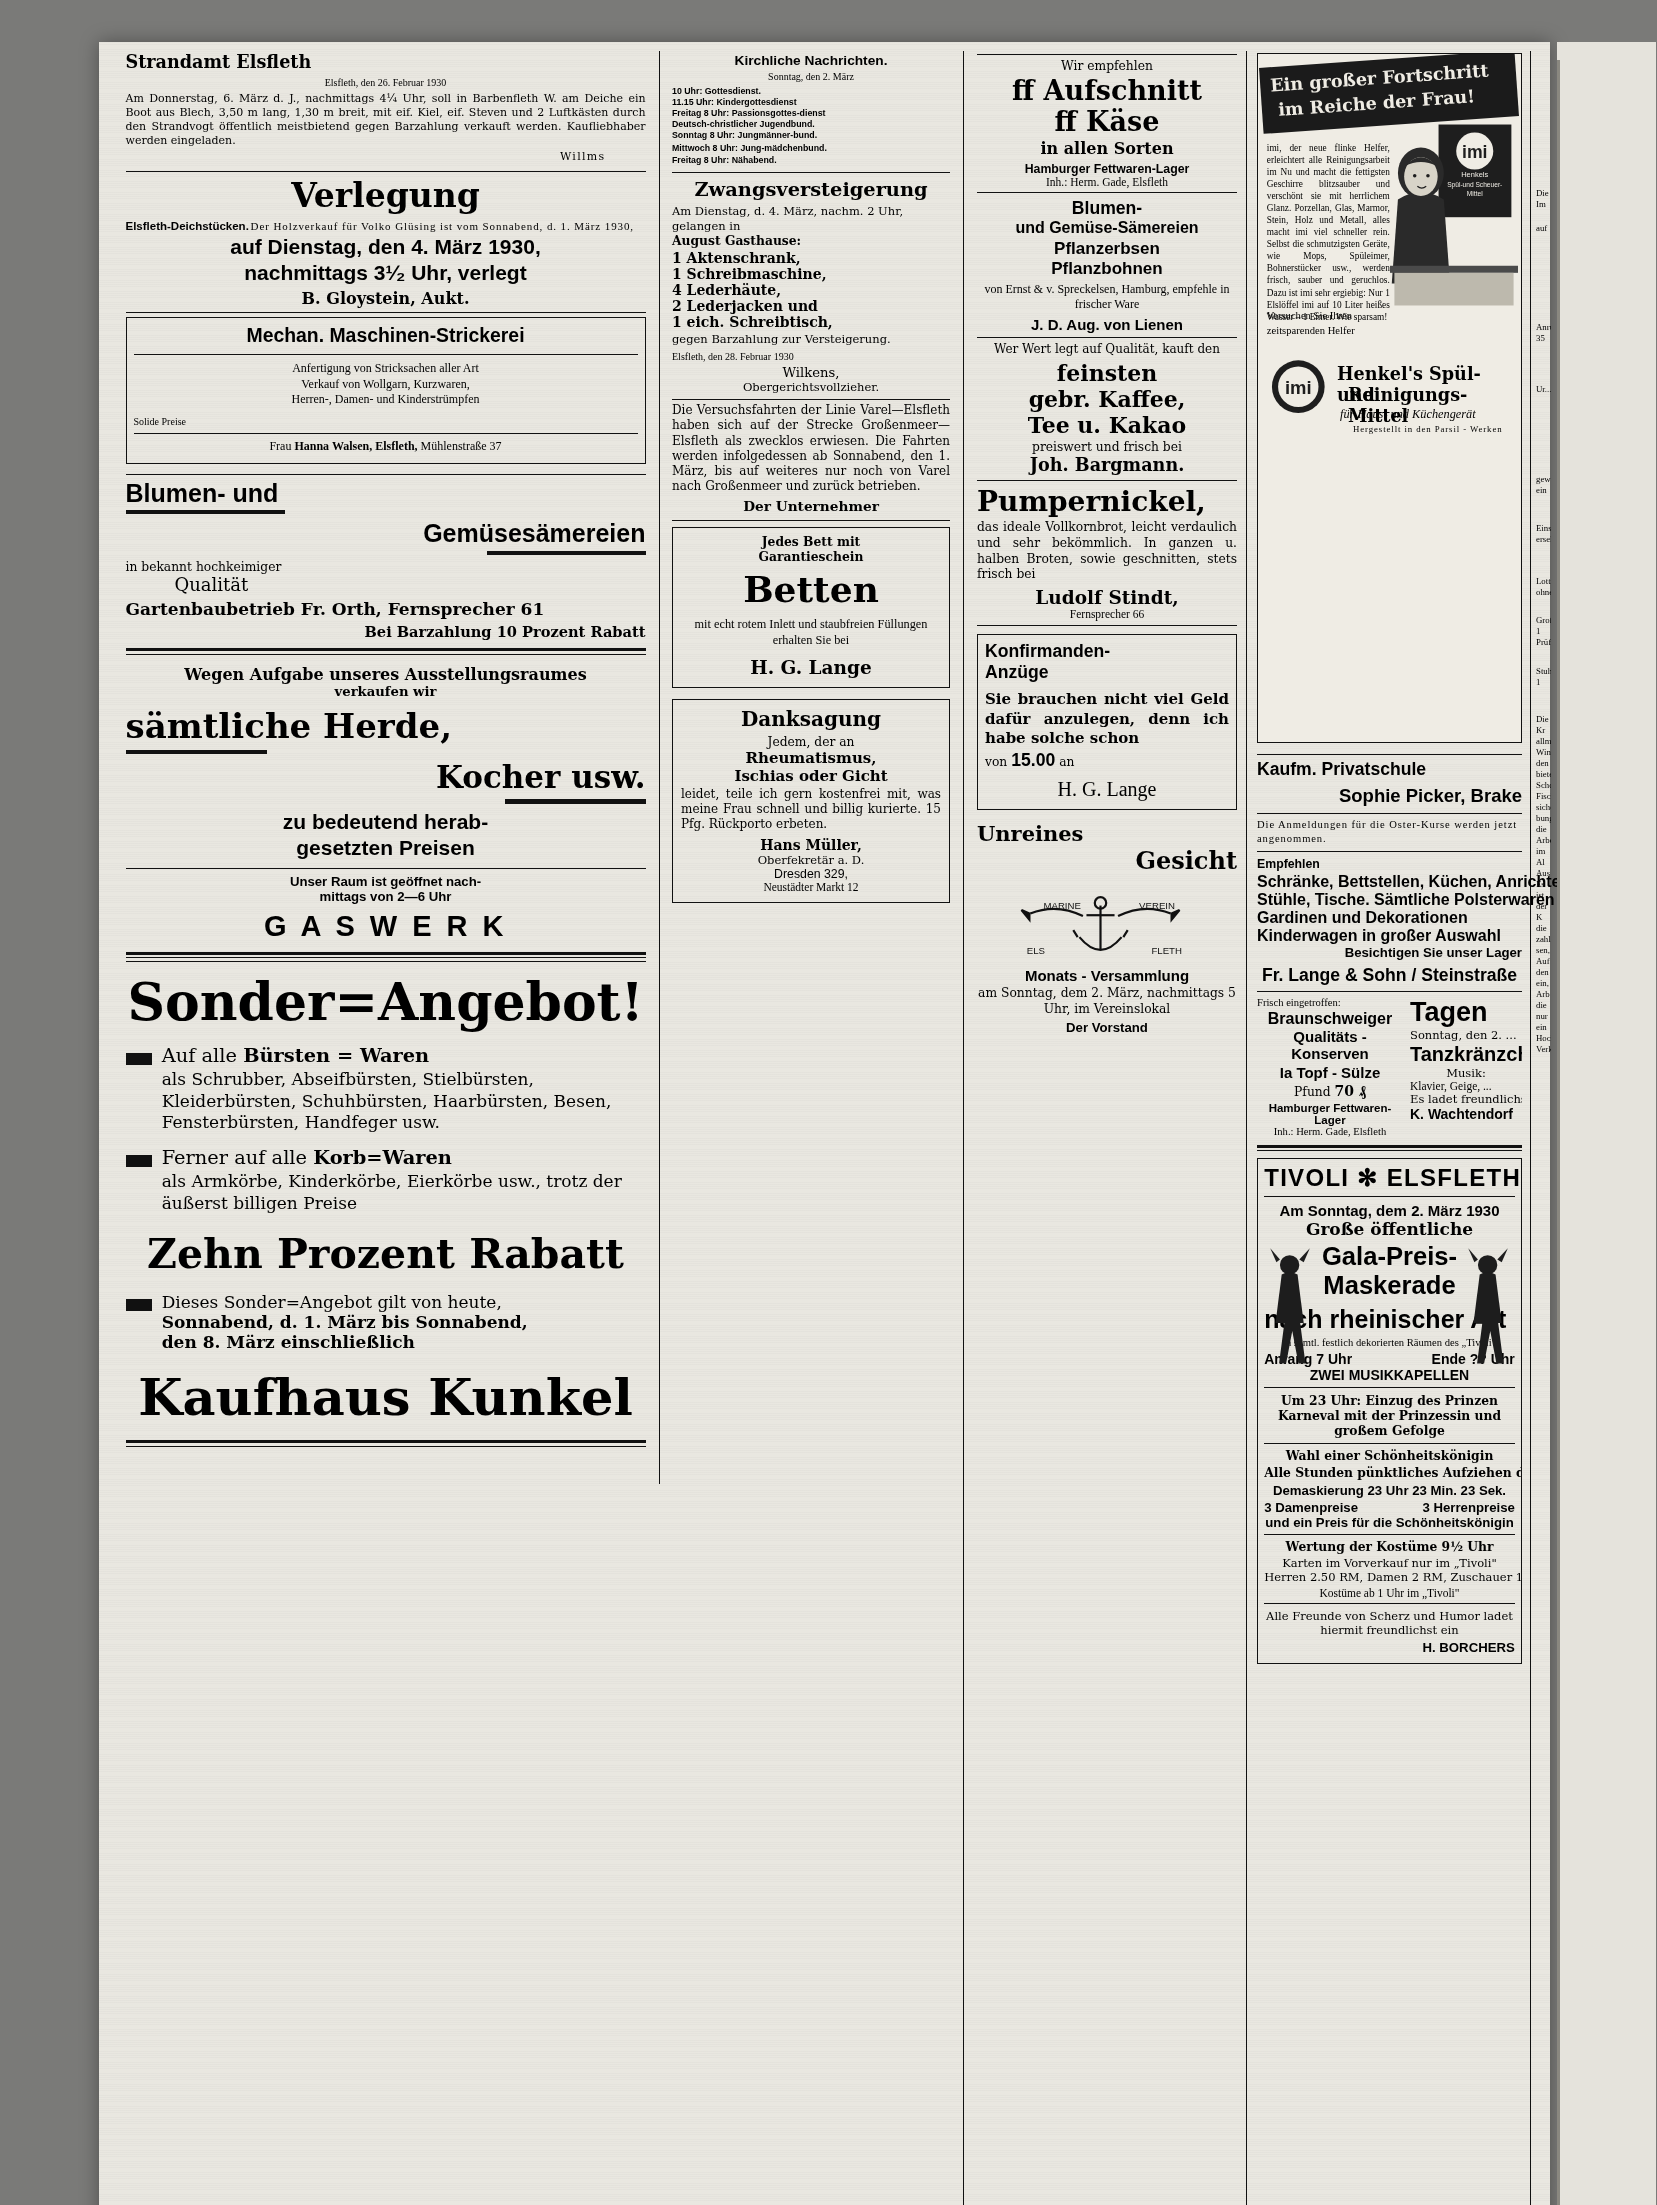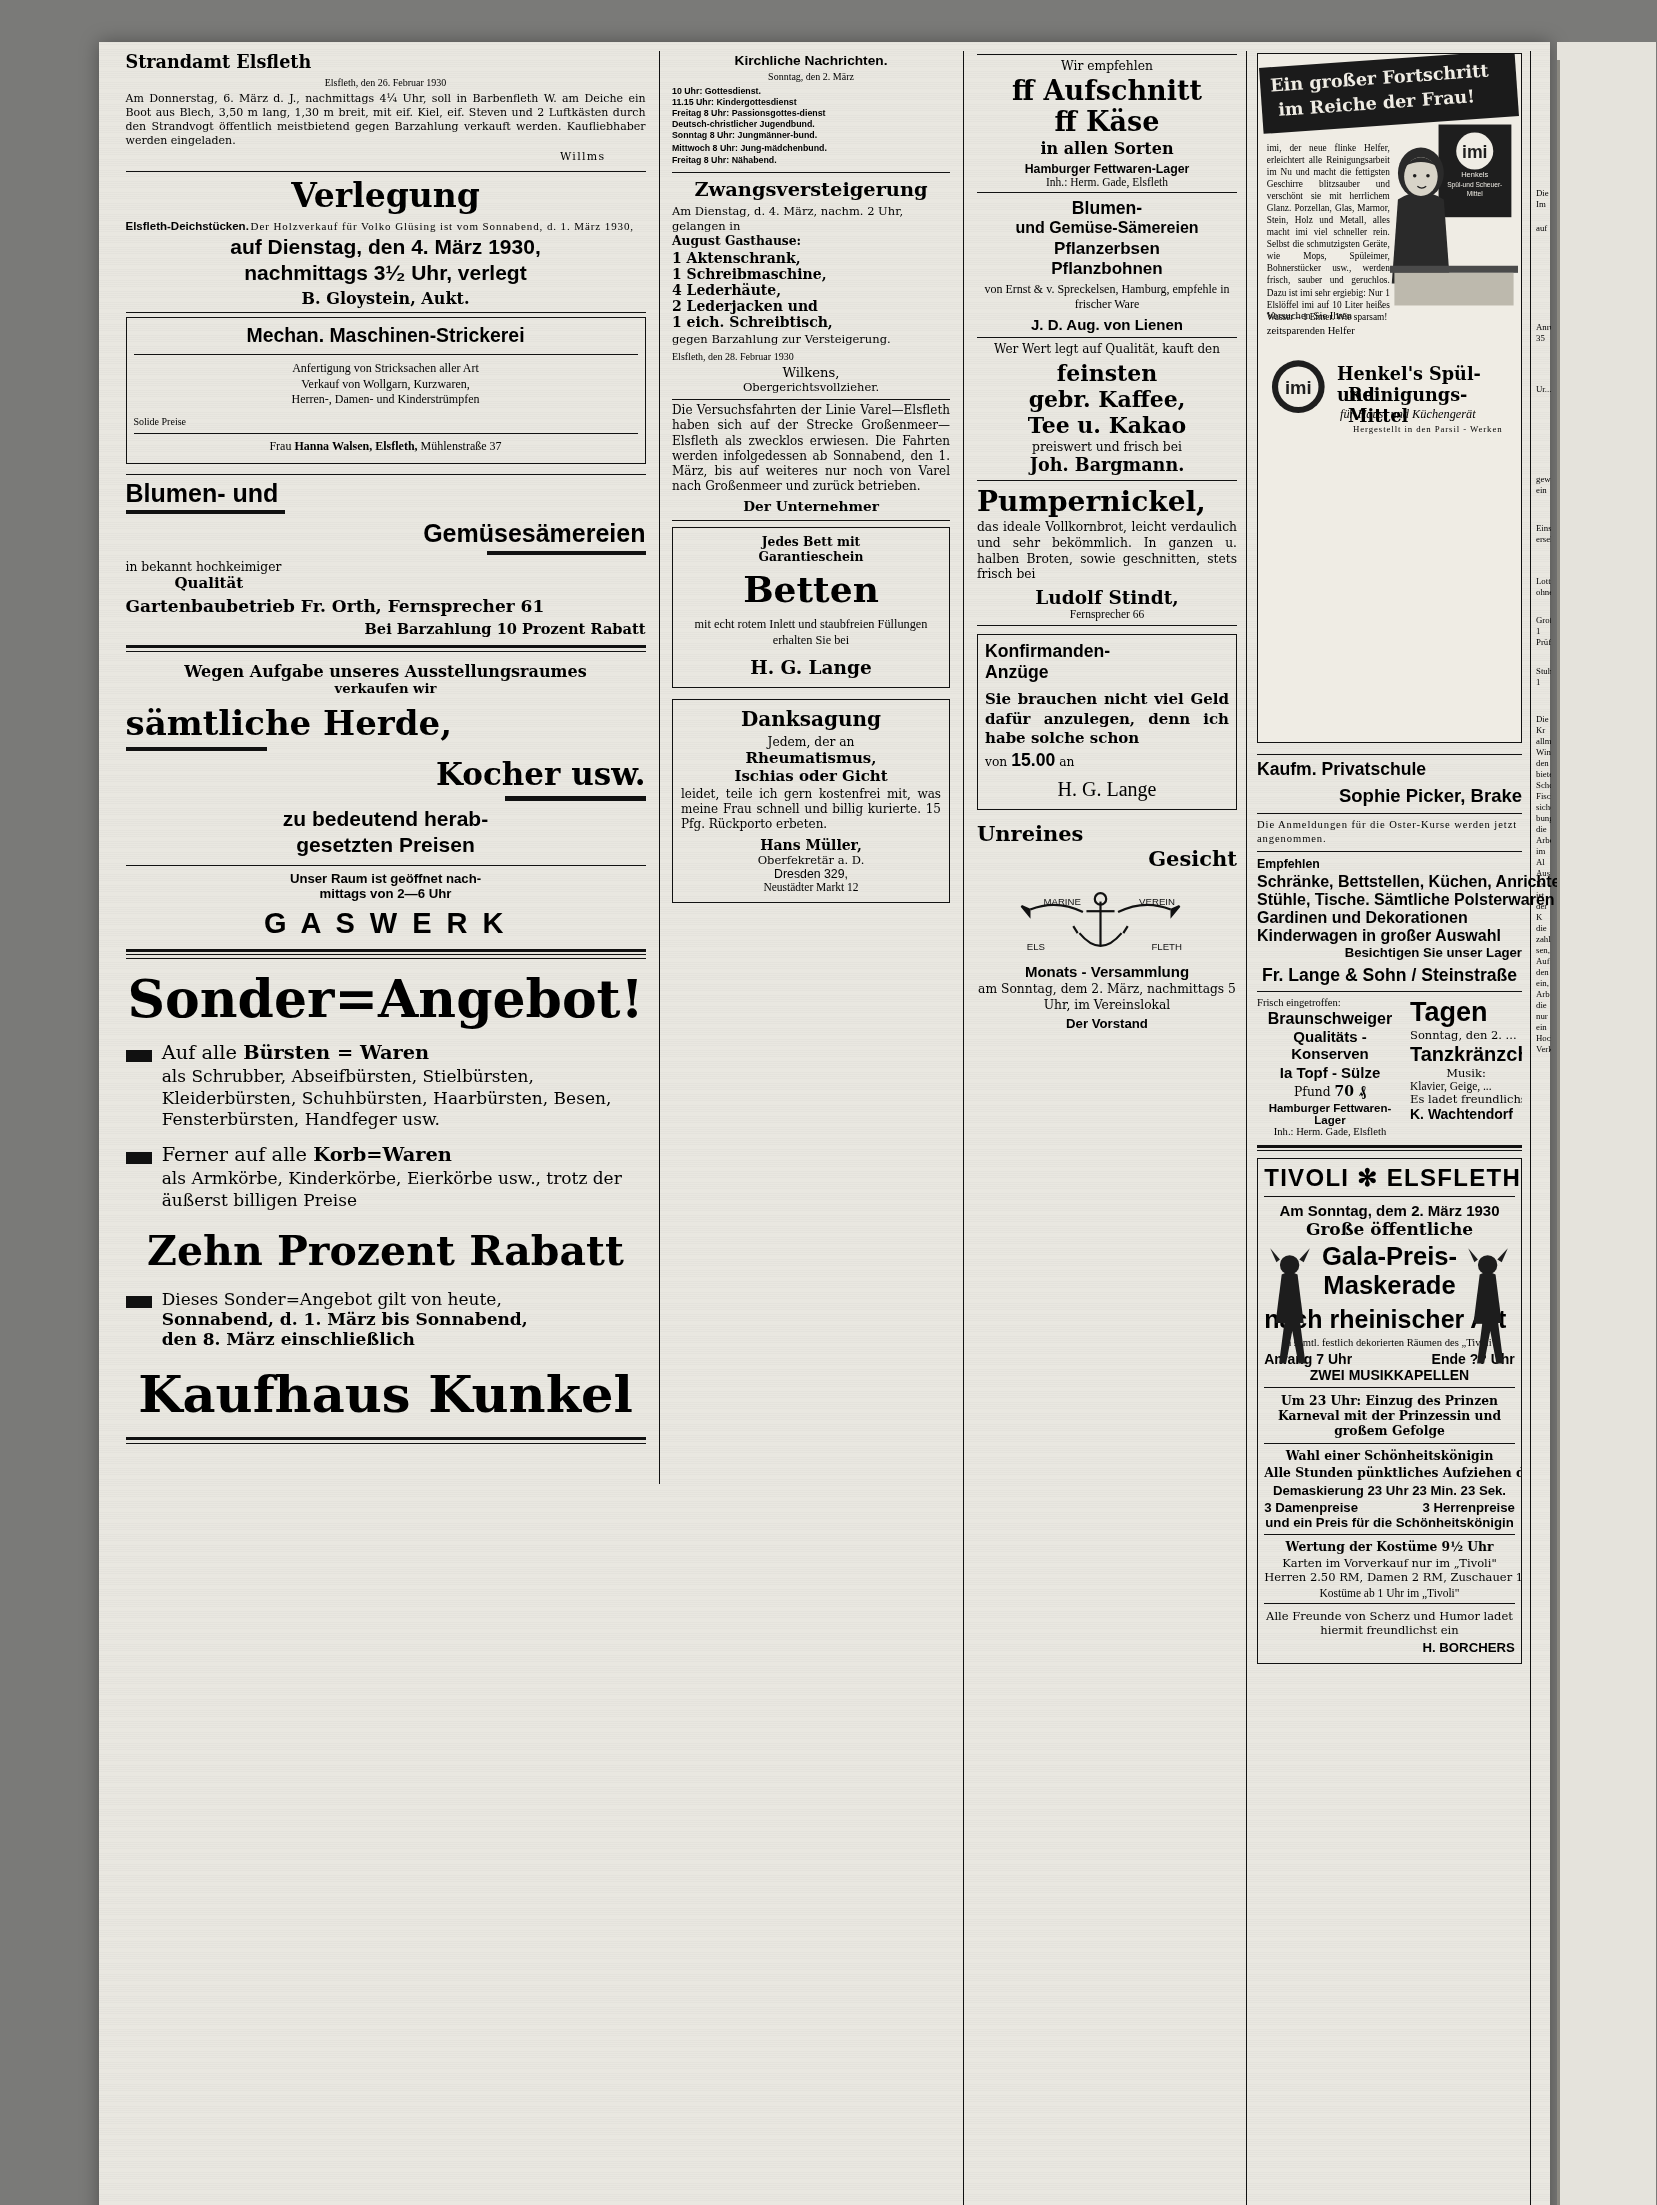--- a/index.html
+++ b/index.html
@@ -78,21 +78,21 @@
       </div>
 
       <hr class="rule" style="margin-top:9.7px;">
 
       <div>
         <div class="sans" style="font-weight:bold;font-size:25px;">Blumen-  und</div>
         <div class="bk" style="height:4px;width:159px;margin:2.6px 0 4.4px;"></div>
         <div class="sans" style="font-weight:bold;font-size:25px;text-align:right;">Gemüsesämereien</div>
         <div class="bk" style="height:4px;width:159px;margin:3.5px 0 4.4px auto;"></div>
         <div class="frak" style="font-weight:normal;font-size:12.3px;">in bekannt hochkeimiger</div>
-        <div class="frak" style="font-weight:bold;font-size:15px;padding-left:49px;">Qualität</div>
+        <div class="frak" style="font-weight:normal;font-size:18px;padding-left:49px;">Qualität</div>
         <div class="frak" style="font-size:17px;margin-top:4.4px;">Gartenbaubetrieb Fr. Orth, Fernsprecher 61</div>
         <div class="frak" style="font-size:14.6px;text-align:right;margin-top:3.5px;">Bei Barzahlung 10 Prozent Rabatt</div>
       </div>
 
       <hr class="dbl" style="margin-top:8.8px;">
 
       <div>
         <div class="frak ctr" style="font-size:16px;margin-top:10px;">Wegen Aufgabe unseres Ausstellungsraumes</div>
         <div class="frak ctr" style="font-size:13.2px;">verkaufen wir</div>
         <div class="frak" style="font-size:34px;margin-top:7px;">sämtliche Herde,</div>
@@ -261,21 +261,21 @@
         <div class="sans" style="font-weight:bold;font-size:17.6px;">Anzüge</div>
         <div class="frak just" style="font-weight:bold;font-size:15px;line-height:1.3;margin-top:7px;">Sie brauchen nicht viel Geld dafür anzulegen, denn ich habe solche schon</div>
         <div style="margin-top:1.8px;">
           <span class="frak" style="font-weight:normal;font-size:12.3px;">von </span><span class="sans" style="font-weight:bold;font-size:17.6px;">15.00</span><span class="frak" style="font-weight:normal;font-size:12.3px;"> an</span>
         </div>
         <div class="ser ctr" style="font-size:20px;margin-top:6.2px;">H. G. Lange</div>
       </div>
 
       <div style="margin-top:11.5px;">
         <div class="frak" style="font-size:21px;">Unreines</div>
-        <div class="frak" style="font-size:21px;text-align:right;">Gesicht</div>
+        <div class="frak" style="font-size:24px;text-align:right;">Gesicht</div>
       </div>
 
       <div style="margin-top:13.2px;">
         <div style="position:relative;height:79px;">
           <svg viewBox="0 0 560 180" width="247" height="79">
             <g stroke="#111" stroke-width="5" fill="none">
               <path d="M280 40 v100"></path>
               <circle cx="280" cy="34" r="13"></circle>
               <path d="M248 62 h64"></path>
               <path d="M232 112 q48 58 96 0"></path>

